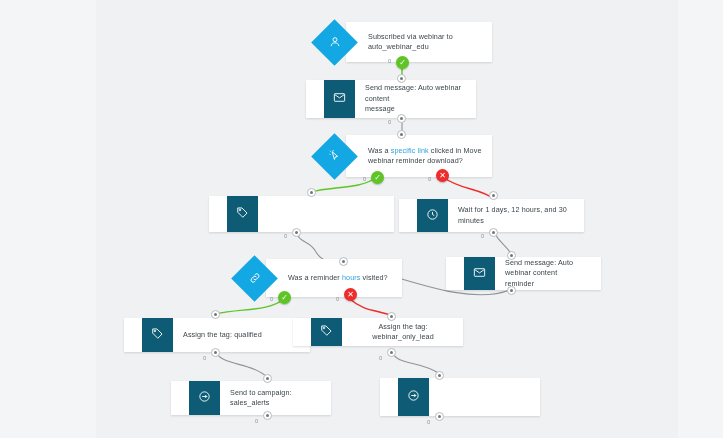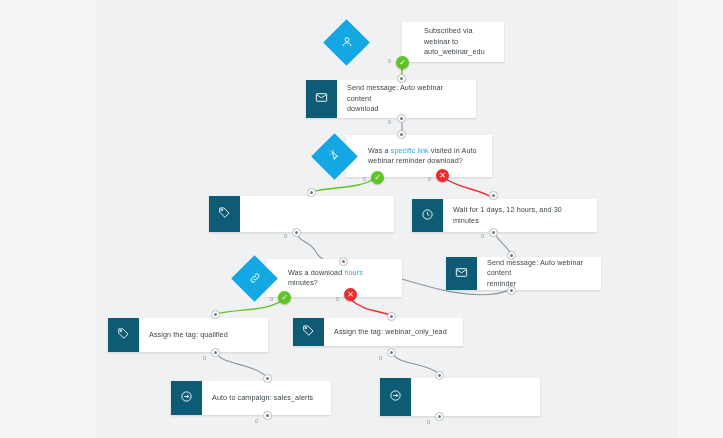--- a/index.html
+++ b/index.html
@@ -30,20 +30,21 @@
     height: 438px;
     pointer-events: none;
   }
   .node {
     position: absolute;
     display: flex;
     align-items: stretch;
     background: #ffffff;
     box-shadow: 0 1px 2px rgba(0,0,0,0.13);
     box-sizing: border-box;
+    padding-left: 18px;
   }
   .node .iconbox {
     width: 31px;
     min-width: 31px;
     background: #0d5b75;
     display: flex;
     align-items: center;
     justify-content: center;
   }
   .node .label {
@@ -170,21 +171,21 @@
 
     <path d="M284,299 C268,312 240,308 216,314" stroke="#5fc425" stroke-width="1.4" fill="none"></path>
 
     <path d="M350,299 C364,312 380,310 392,316" stroke="#ef2b2b" stroke-width="1.4" fill="none"></path>
 
     <path d="M216,352 C222,366 252,362 268,378" stroke="#8d9499" stroke-width="1.1" fill="none"></path>
 
     <path d="M392,352 C398,366 420,360 440,374" stroke="#8d9499" stroke-width="1.1" fill="none"></path>
   </svg>
 
-  <div class="dnode" style="left:324px; top:22px; width:180px; height:40px;gap:44px;">
+  <div class="dnode" style="left:312px; top:22px; width:180px; height:40px;">
     <div class="diamond-wrap">
       <div class="diamond"></div>
       <span class="dicon">
         <svg width="14" height="14" viewBox="0 0 24 24" fill="none" stroke="#ffffff" stroke-width="1.6">
           <circle cx="12" cy="8" r="3.4"></circle>
           <path d="M5.5 19c0-3.6 2.9-5.6 6.5-5.6s6.5 2 6.5 5.6"></path>
         </svg>
       </span>
     </div>
     <div class="label">
@@ -203,41 +204,41 @@
       <span>
         <svg width="13" height="13" viewBox="0 0 24 24" fill="none" stroke="#ffffff" stroke-width="1.7">
           <rect x="2.5" y="5" width="19" height="14" rx="1.2"></rect>
           <path d="M3 6.5l9 6.2 9-6.2"></path>
         </svg>
       </span>
     </div>
     <div class="label">
       <span>
         <span>Send message: Auto webinar content</span><br>
-        <span>download</span>
+        <span>message</span>
       </span>
     </div>
   </div>
   <div class="port" style="left:397px; top:114px;"></div>
   <span class="cnt" style="left:388px; top:119px;">0</span>
   <div class="port" style="left:397px; top:130px;"></div>
 
   <div class="dnode" style="left:312px; top:135px; width:180px; height:42px;">
     <div class="diamond-wrap">
       <div class="diamond"></div>
       <span class="dicon">
         <svg width="14" height="14" viewBox="0 0 24 24" fill="none" stroke="#ffffff" stroke-width="1.6">
           <path d="M7 4.5l9.5 8.2-4.2 1-1.2 4.3z"></path>
           <path d="M4.2 9.4l-1.6-.9M9.2 3.6l-.7-1.7M4.4 4.2L3.1 3"></path>
         </svg>
       </span>
     </div>
     <div class="label">
       <span>
-        <span>Was a </span><span class="lnk">specific link</span><span> visited in Auto</span><br>
+        <span>Was a </span><span class="lnk">specific link</span><span> clicked in Move</span><br>
         <span>webinar reminder download?</span>
       </span>
     </div>
   </div>
   <div class="badge yes" style="left:371px; top:171px;">✓</div>
   <span class="cnt" style="left:363px; top:176px;">0</span>
   <div class="badge no" style="left:436px; top:169px;">✕</div>
   <span class="cnt" style="left:428px; top:176px;">0</span>
 
   <div class="port" style="left:307px; top:188px;"></div>
@@ -248,21 +249,21 @@
           <path d="M3.2 11.4V3.6h7.8l9.4 9.4-7.8 7.8z"></path>
           <circle cx="7.3" cy="7.3" r="1.5"></circle>
         </svg>
       </span>
     </div>
   </div>
   <div class="port" style="left:292px; top:228px;"></div>
   <span class="cnt" style="left:284px; top:233px;">0</span>
 
   <div class="port" style="left:489px; top:191px;"></div>
-  <div class="node" style="left:399px; top:199px; width:185px; height:33px;margin-left:13px;">
+  <div class="node" style="left:399px; top:199px; width:185px; height:33px;">
     <div class="iconbox">
       <span>
         <svg width="13" height="13" viewBox="0 0 24 24" fill="none" stroke="#ffffff" stroke-width="1.7">
           <circle cx="12" cy="12" r="8.6"></circle>
           <path d="M12 7.2V12l3.3 2.1"></path>
         </svg>
       </span>
     </div>
     <div class="label">Wait for 1 days, 12 hours, and 30 minutes</div>
   </div>
@@ -275,21 +276,21 @@
       <div class="diamond"></div>
       <span class="dicon">
         <svg width="14" height="14" viewBox="0 0 24 24" fill="none" stroke="#ffffff" stroke-width="1.7">
           <path d="M9.6 13.6a3.6 3.6 0 005.2.3l2.9-2.9a3.6 3.6 0 10-5.1-5.1l-1.5 1.5"></path>
           <path d="M14.4 10.4a3.6 3.6 0 00-5.2-.3l-2.9 2.9a3.6 3.6 0 105.1 5.1l1.5-1.5"></path>
         </svg>
       </span>
     </div>
     <div class="label">
       <span>
-        <span>Was a download </span><span class="lnk">hours</span><span> minutes?</span>
+        <span>Was a reminder </span><span class="lnk">hours</span><span> visited?</span>
       </span>
     </div>
   </div>
   <div class="badge yes" style="left:278px; top:291px;">✓</div>
   <span class="cnt" style="left:270px; top:296px;">0</span>
   <div class="badge no" style="left:344px; top:288px;">✕</div>
   <span class="cnt" style="left:336px; top:296px;">0</span>
 
   <div class="port" style="left:507px; top:251px;"></div>
   <div class="node" style="left:446px; top:257px; width:155px; height:33px;">
@@ -304,21 +305,21 @@
     <div class="label">
       <span>
         <span>Send message: Auto webinar content</span><br>
         <span>reminder</span>
       </span>
     </div>
   </div>
   <div class="port" style="left:507px; top:286px;"></div>
 
   <div class="port" style="left:211px; top:310px;"></div>
-  <div class="node" style="left:108px; top:318px; width:160px; height:34px;">
+  <div class="node" style="left:124px; top:318px; width:186px; height:34px;">
     <div class="iconbox">
       <span>
         <svg width="13" height="13" viewBox="0 0 24 24" fill="none" stroke="#ffffff" stroke-width="1.7">
           <path d="M3.2 11.4V3.6h7.8l9.4 9.4-7.8 7.8z"></path>
           <circle cx="7.3" cy="7.3" r="1.5"></circle>
         </svg>
       </span>
     </div>
     <div class="label">Assign the tag: qualified</div>
   </div>
@@ -343,21 +344,21 @@
   <div class="port" style="left:263px; top:374px;"></div>
   <div class="node" style="left:171px; top:381px; width:160px; height:34px;">
     <div class="iconbox">
       <span>
         <svg width="13" height="13" viewBox="0 0 24 24" fill="none" stroke="#ffffff" stroke-width="1.7">
           <circle cx="12" cy="12" r="8.6"></circle>
           <path d="M7.8 12h8.4M13.2 9l3 3-3 3"></path>
         </svg>
       </span>
     </div>
-    <div class="label">Auto to campaign: sales_alerts</div>
+    <div class="label">Send to campaign: sales_alerts</div>
   </div>
   <div class="port" style="left:263px; top:411px;"></div>
   <span class="cnt" style="left:255px; top:418px;">0</span>
 
   <div class="port" style="left:435px; top:371px;"></div>
   <div class="node" style="left:380px; top:378px; width:160px; height:38px;">
     <div class="iconbox">
       <span>
         <svg width="13" height="13" viewBox="0 0 24 24" fill="none" stroke="#ffffff" stroke-width="1.7">
           <circle cx="12" cy="12" r="8.6"></circle>

